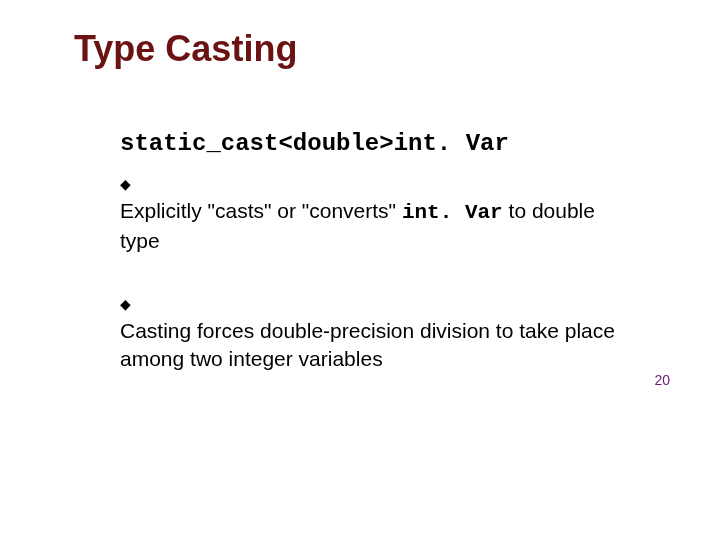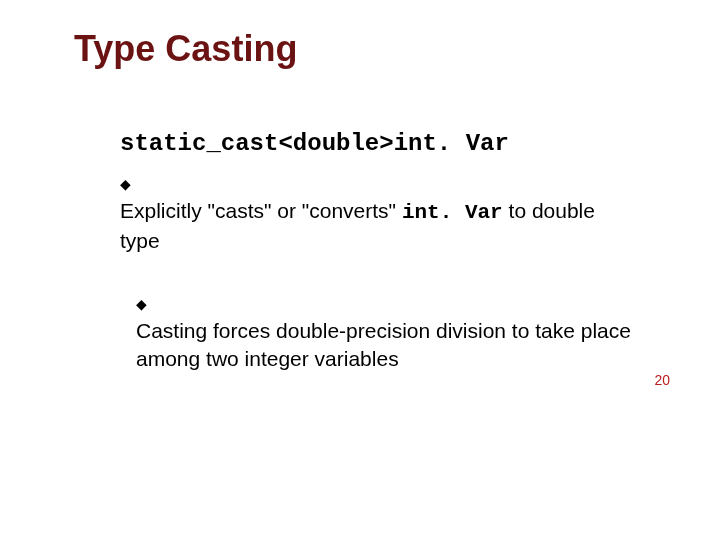--- a/index.html
+++ b/index.html
@@ -43,21 +43,20 @@
     font-size: 21px;
     line-height: 1.3;
   }
   .bullet2 {
     position: absolute;
     left: 120px;
     top: 290px;
     width: 520px;
     font-size: 21px;
     line-height: 1.3;
-    margin-left: 16px;
   }
   .bullet-mark {
     display: inline-block;
     vertical-align: top;
     width: 20px;
     font-size: 14px;
     padding-top: 5px;
   }
   .bullet-body {
     display: inline-block;
@@ -75,21 +74,21 @@
     font-family: "Courier New", Courier, monospace;
     font-size: 18px;
     font-weight: bold;
     white-space: nowrap;
   }
   .pagenum {
     position: absolute;
     right: 50px;
     bottom: 36px;
     font-size: 14px;
-    color: #b91c1c;
+    color: #701a75;
   }
 </style>
 </head>
 <body>
 
 <div class="slide">
 
   <div class="title">Type Casting</div>
 
   <div class="headline">static_cast&lt;double&gt;int. Var</div>

